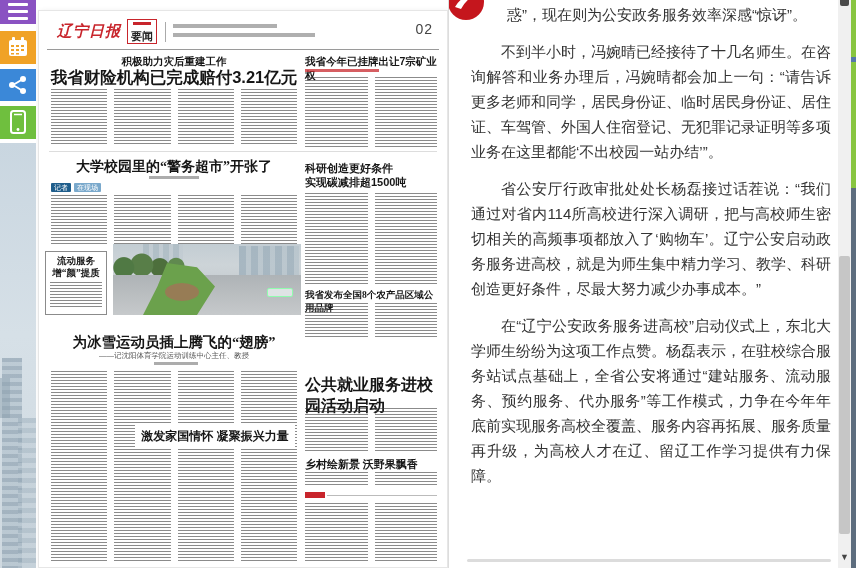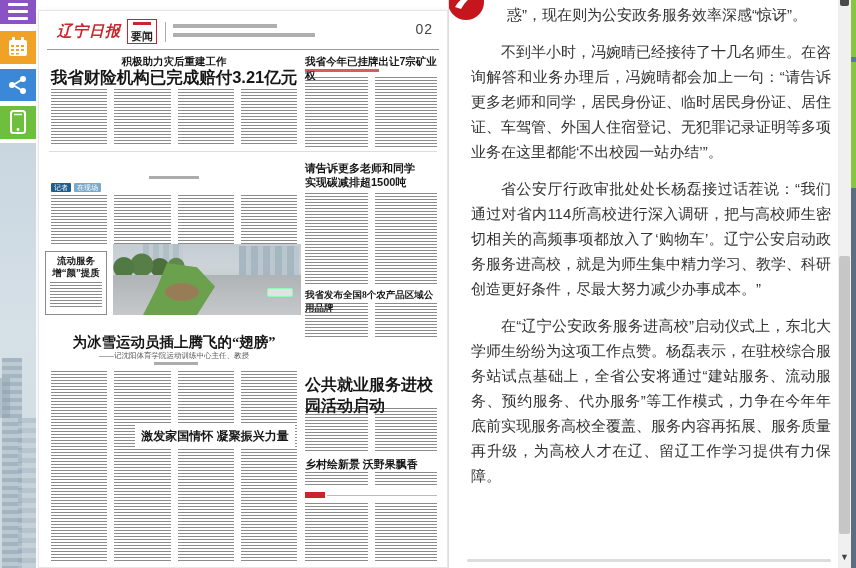--- a/index.html
+++ b/index.html
@@ -210,34 +210,35 @@
 
     <div class="abs hd head4" style="font-family:'Liberation Sans','DejaVu Sans',sans-serif">我省今年已挂牌出让7宗矿业权</div>
     <div class="abs redbar sub4"></div>
     <div class="abs cols body4">
         <i class="gk"></i>
         <i class="gk"></i>
       </div>
 
     <div class="abs div1"></div>
 
+    <div class="abs hd ctr head2">大学校园里的“警务超市”开张了</div>
     <div class="abs byline2"></div>
     <div class="abs badges">
       <span class="badge b1">记者</span>
       <span class="badge b2">在现场</span>
     </div>
     <div class="abs cols body2">
         <i class="gk"></i>
         <i class="gk"></i>
         <i class="gk"></i>
         <i class="gk"></i>
       </div>
 
     <div class="abs hd head3">
-      <div>请告诉更多老师和同学</div>
+      <div>科研创造更好条件</div>
       <div>实现碳减排超1500吨</div>
     </div>
     <div class="abs cols body3">
         <i class="gk"></i>
         <i class="gk"></i>
       </div>
 
     <div class="abs sidebox">
       <div class="t hd">流动服务</div>
       <div class="t hd">增“颜”提质</div>

